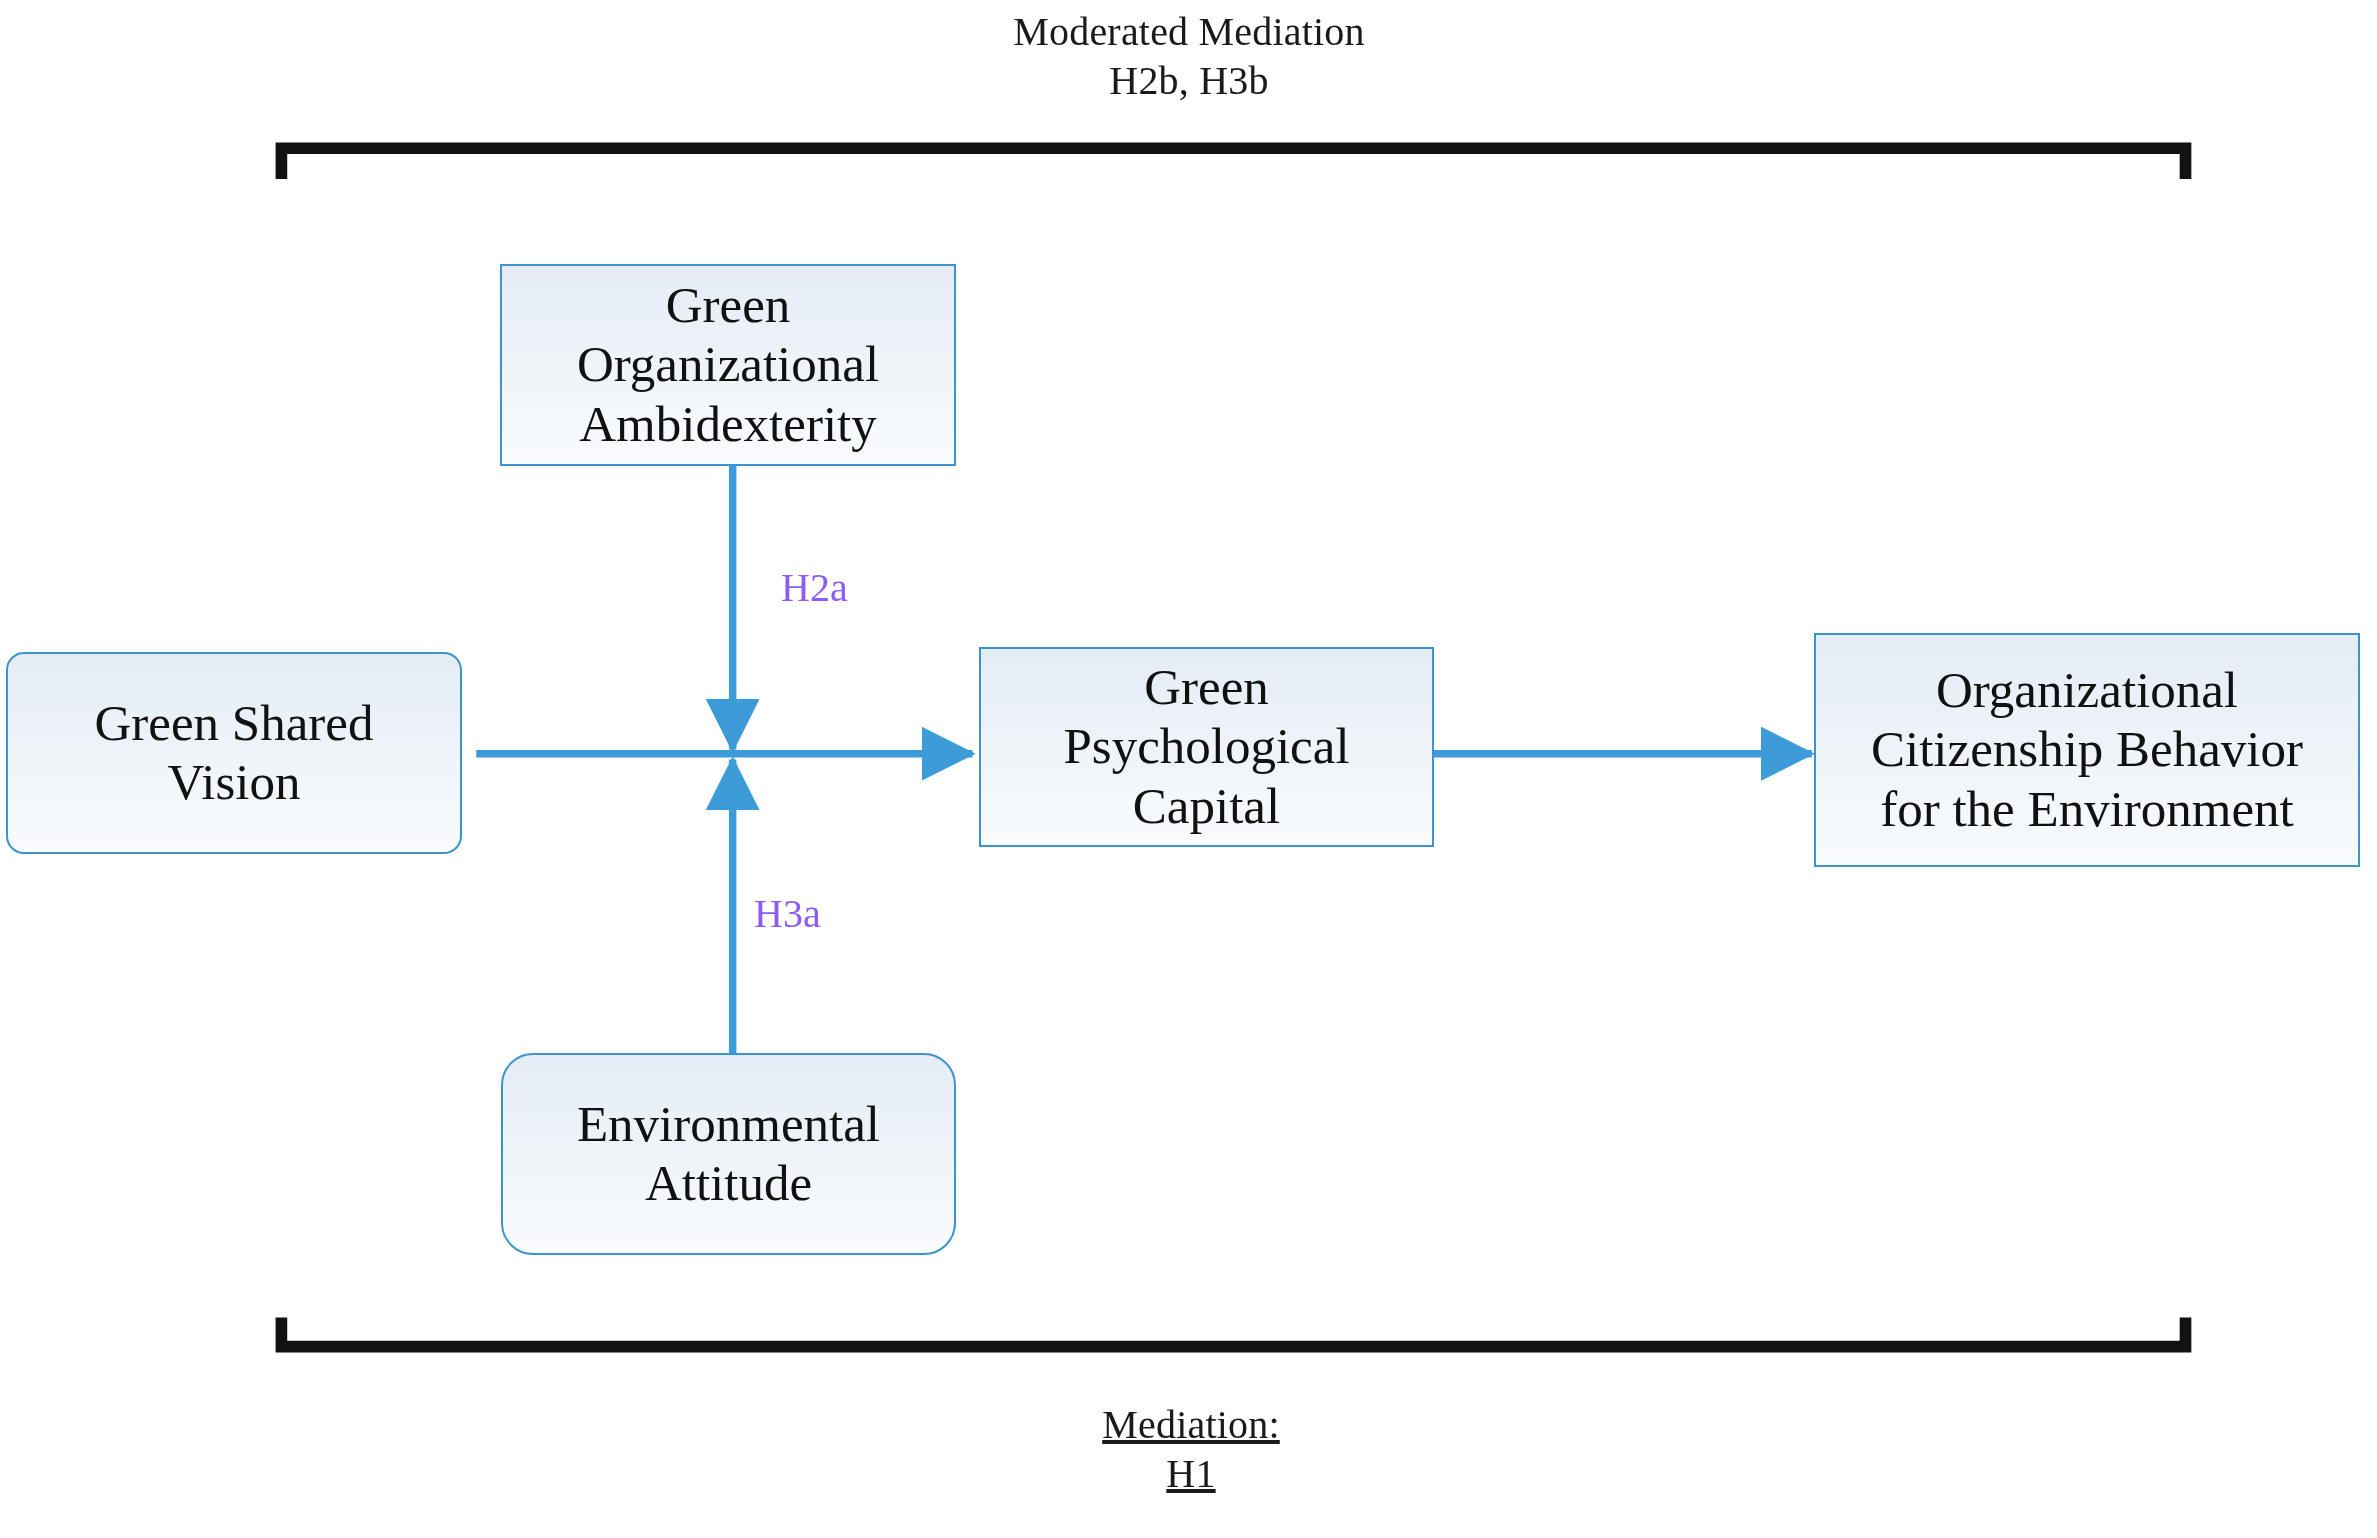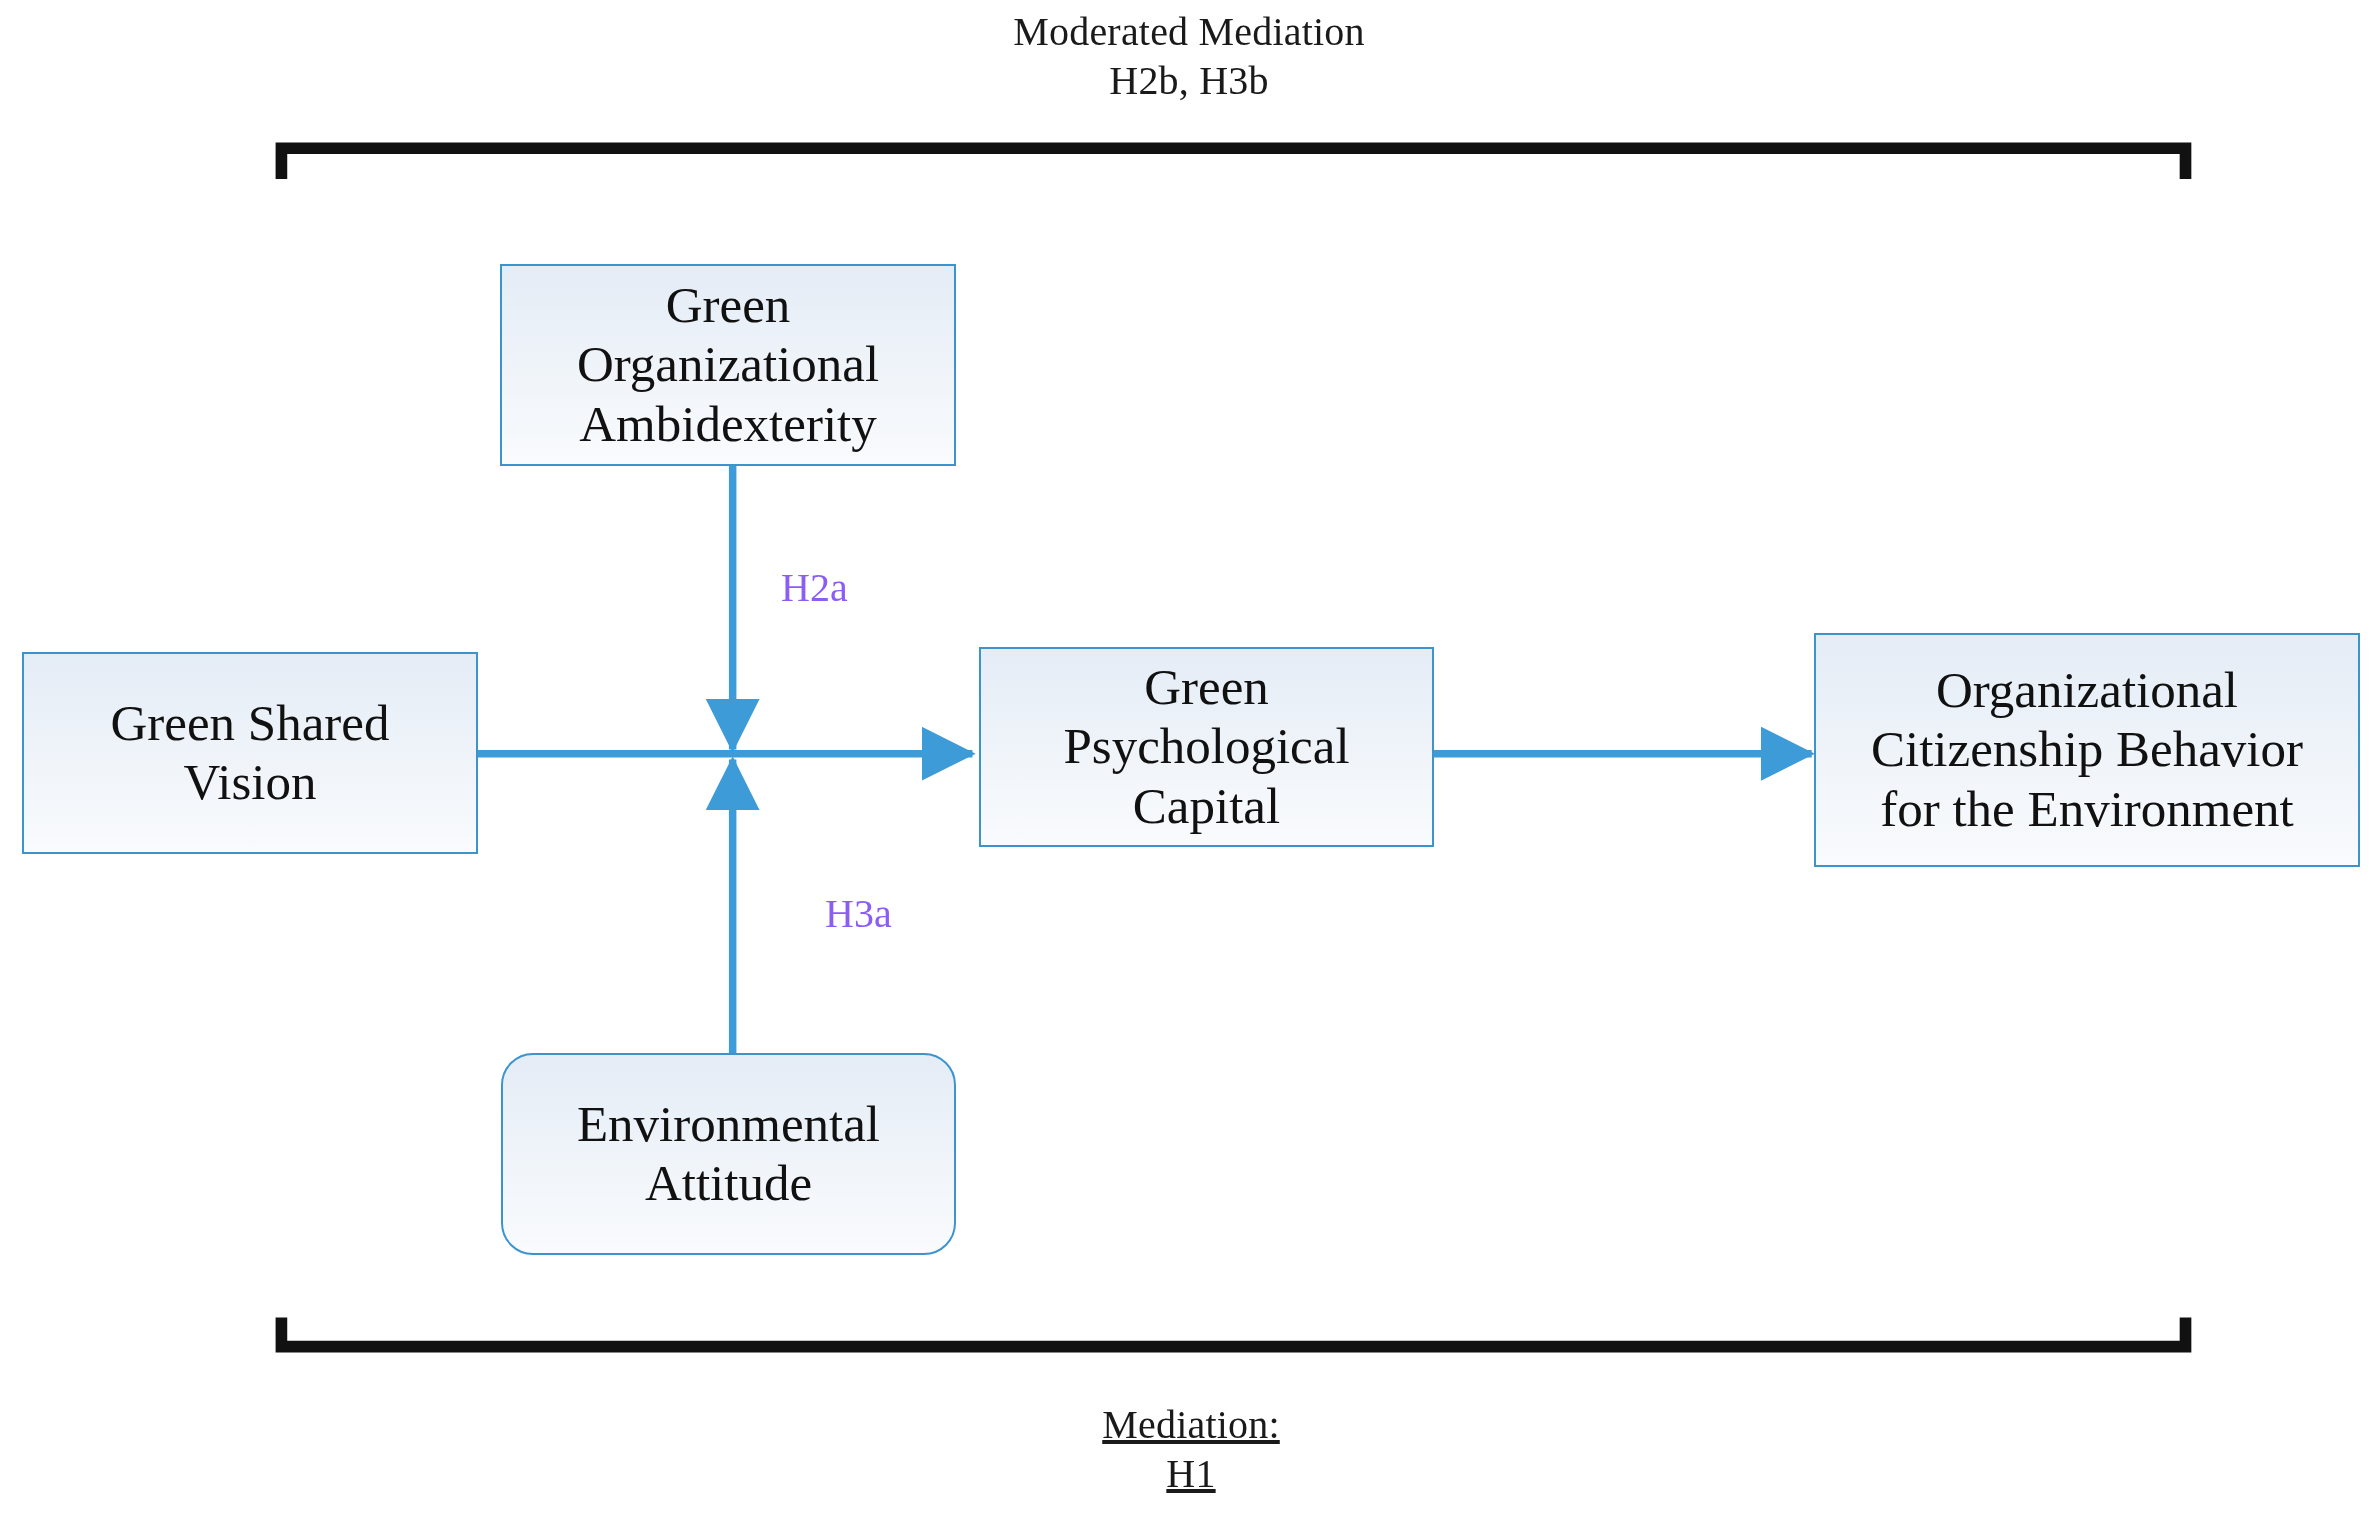--- a/index.html
+++ b/index.html
@@ -96,32 +96,32 @@
 
     <line x1="880" y1="558" x2="880" y2="900" stroke="#3d9bd7" stroke-width="9" marker-end="url(#ah-down)"></line>
 
     <line x1="880" y1="1265" x2="880" y2="912" stroke="#3d9bd7" stroke-width="9" marker-end="url(#ah-up)"></line>
   </svg>
 
   <div class="node" style="left:500px; top:264px; width:456px; height:202px;">Green
 Organizational
 Ambidexterity</div>
 
-  <div class="node" style="left:22px; top:652px; width:456px; height:202px;">Green Shared
+  <div class="node" style="left:6px; top:652px; width:456px; height:202px;border-radius:18px;">Green Shared
 Vision</div>
 
   <div class="node" style="left:979px; top:647px; width:455px; height:200px;">Green
 Psychological
 Capital</div>
 
   <div class="node" style="left:1814px; top:633px; width:546px; height:234px;">Organizational
 Citizenship Behavior
 for the Environment</div>
 
   <div class="node" style="left:501px; top:1053px; width:455px; height:202px;border-radius:32px;">Environmental
 Attitude</div>
 
   <div class="path-label" style="left:781px; top:568px;">H2a</div>
 
-  <div class="path-label" style="left:825px; top:894px;">H3a</div>
+  <div class="path-label" style="left:754px; top:894px;">H3a</div>
 
 </div>
 
 
 </body></html>

